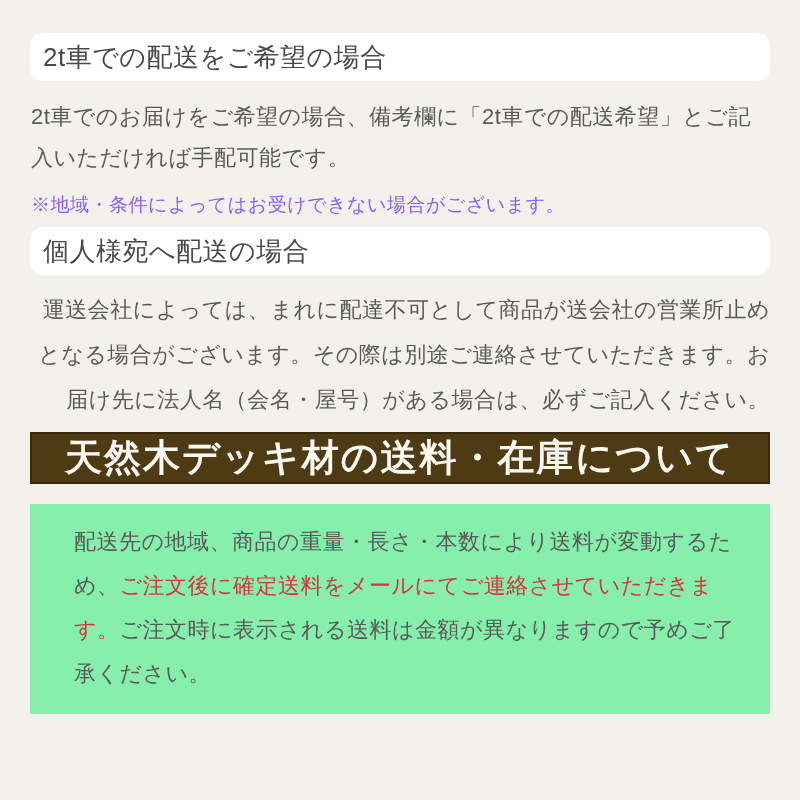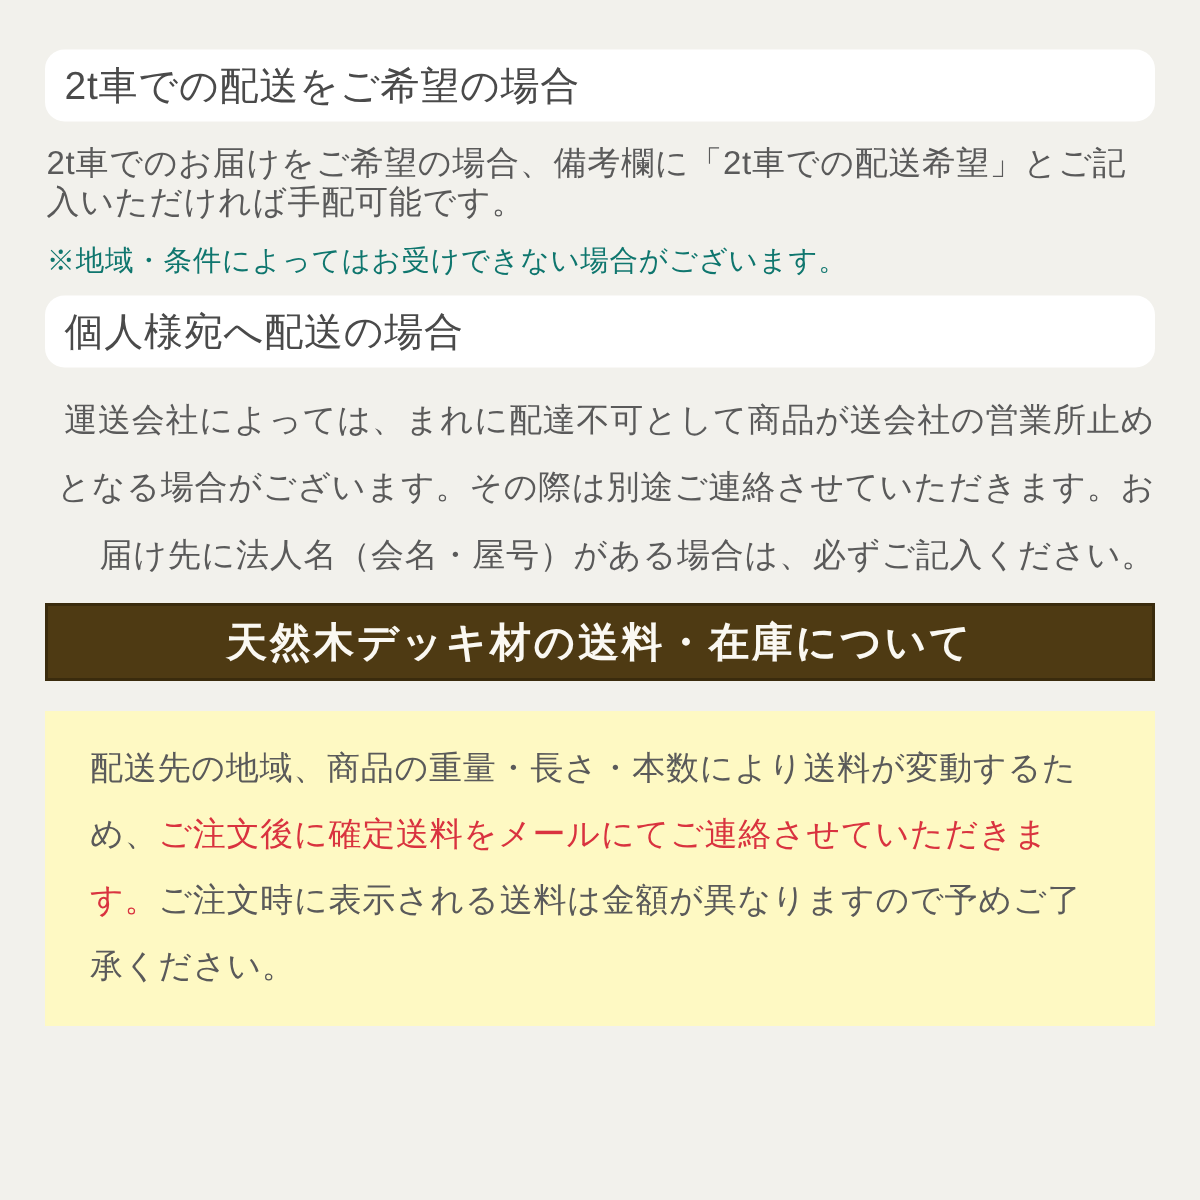--- a/index.html
+++ b/index.html
@@ -25,58 +25,58 @@
     font-weight: 500;
     color: #4a4a4a;
     padding-left: 13px;
     letter-spacing: 0.5px;
     white-space: nowrap;
     overflow: hidden;
     border-radius: 13px;
   }
   .sec-body {
     font-size: 22px;
-    line-height: 26px;
+    line-height: 41px;
     color: #5a5a5a;
     margin: 15px 0 0 1px;
     letter-spacing: 0.5px;
   }
   .sec-note {
     font-size: 19px;
     line-height: 28px;
-    color: #0f766e;
+    color: #8b5cf6;
     margin: 13px 0 0 1px;
     letter-spacing: 0.5px;
   }
   .sec2-heading {
     margin-top: 8px;
   }
   .sec2-body {
     line-height: 45px;
     margin-top: 12px;
     text-align: right;
   }
   .banner {
     margin-top: 10px;
     background: #4e3a13;
     border: 2px solid #3a2b0d;
     height: 48px;
     line-height: 48px;
     text-align: center;
     color: #faf8f2;
-    font-size: 27px;
+    font-size: 37px;
     font-weight: bold;
     letter-spacing: 2px;
     white-space: nowrap;
     overflow: hidden;
   }
   .fee-box {
     margin-top: 20px;
-    background: #fef9c3;
-    padding: 16px 30px 18px 30px;
+    background: #86efac;
+    padding: 16px 30px 18px 44px;
     min-height: 170px;
   }
   .fee-text {
     font-size: 22px;
     line-height: 44px;
     color: #5a5a5a;
     letter-spacing: 0.5px;
     margin: 0;
   }
   .fee-highlight {

